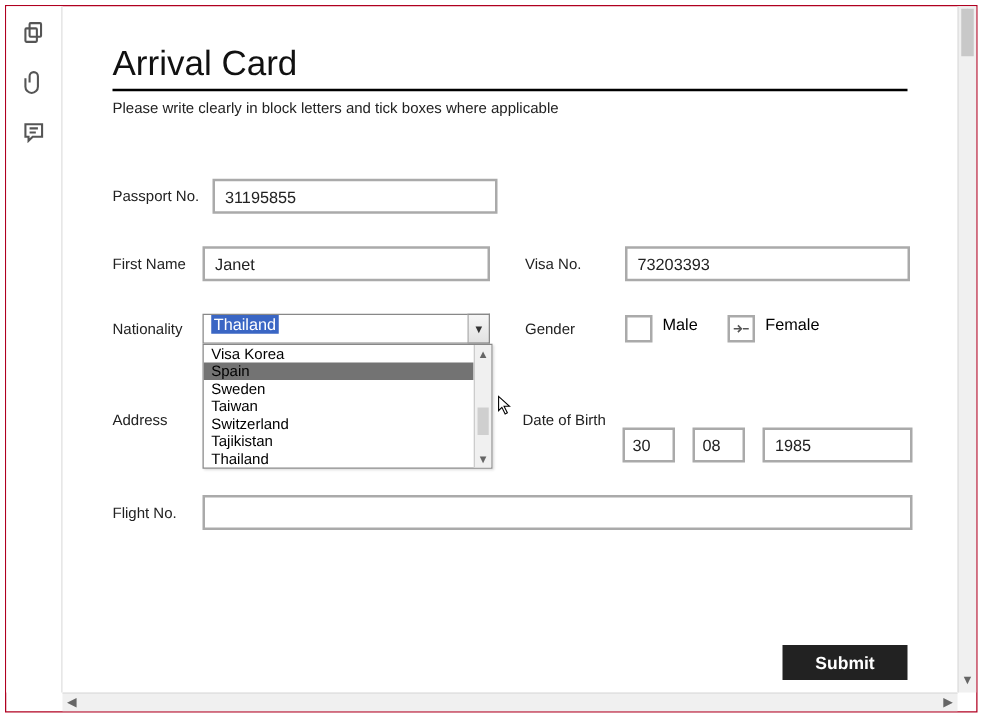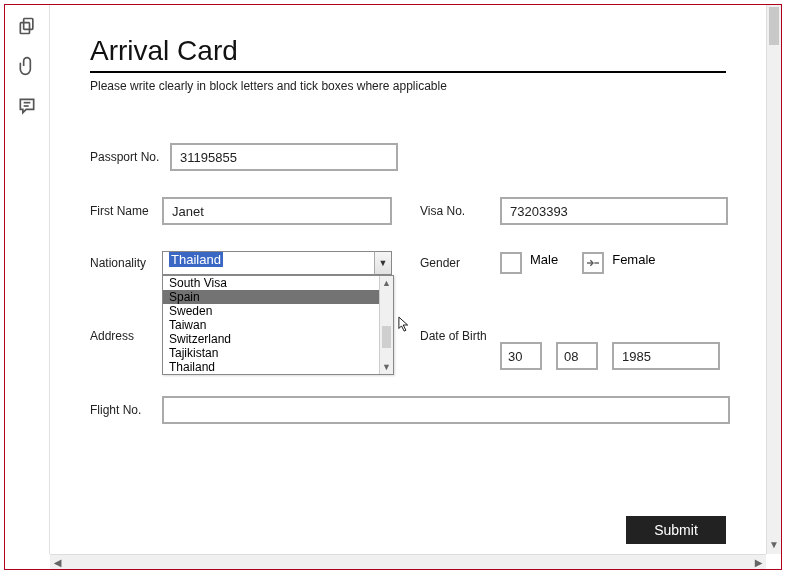--- a/index.html
+++ b/index.html
@@ -164,37 +164,37 @@
   .dropdown .dd-scroll .darrow.down { bottom:0; }
   .gender-box {
     display: inline-flex; align-items: flex-start; gap: 8px; margin-right: 24px;
   }
   .chk {
     width: 22px; height: 22px; border: 2px solid #aaa; background:#fff;
     display:inline-flex; align-items:center; justify-content:center;
   }
   .dob-group { display:flex; gap: 14px; margin-top: 41px; }
   .ifield.w40 { width: 42px; padding:0 6px;}
-  .ifield.w120 { width: 108px; }
+  .ifield.w120 { width: 120px; }
   .flight-wide {
     width: 570px;
   }
   .submit-wrap {
     position: absolute;
     left: 45px; right: 15px; bottom: 25px;
     display:flex; justify-content:flex-end;
     padding-right: 40px;
   }
   .submit2 {
     width: 100px;
     height: 28px;
     background: #222;
     color: #fff;
     font-size: 14px;
-    font-weight: normal;
+    font-weight: bold;
     border: none;
   }
   .cursor {
     position: absolute;
     width: 14px; height: 18px;
     z-index: 20;
     pointer-events:none;
   }
 </style>
 </head>
@@ -291,21 +291,21 @@
 
       <div class="row">
         <div class="col" style="width:100%;">
           <div class="lbl">Flight No.</div>
           <input class="ifield flight-wide" value="" style="">
         </div>
       </div>
 
       <div class="dropdown">
         <div class="list" id="dd-list">
-            <div class="opt">South Visa</div>
+            <div class="opt">Visa Korea</div>
             <div class="opt hover">Spain</div>
             <div class="opt">Sweden</div>
             <div class="opt">Taiwan</div>
             <div class="opt">Switzerland</div>
             <div class="opt">Tajikistan</div>
             <div class="opt">Thailand</div>
           </div>
         <div class="dd-scroll">
           <div class="darrow up">▲</div>
           <div class="dthumb"></div>

